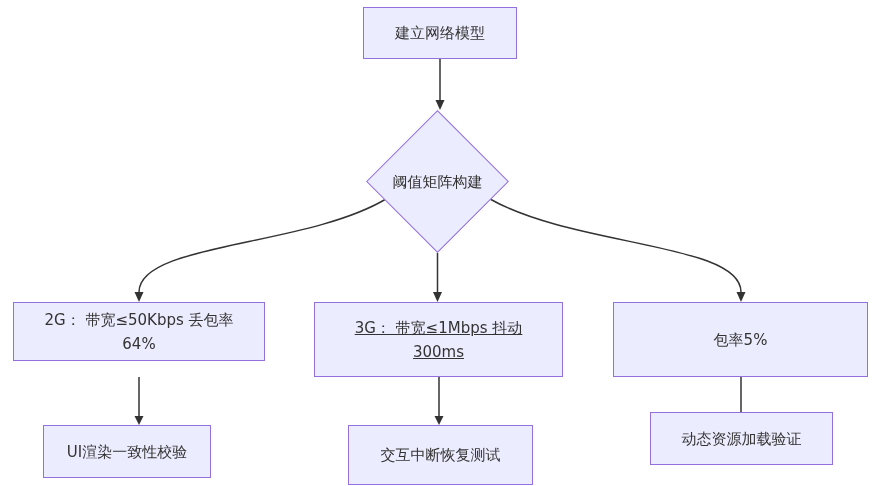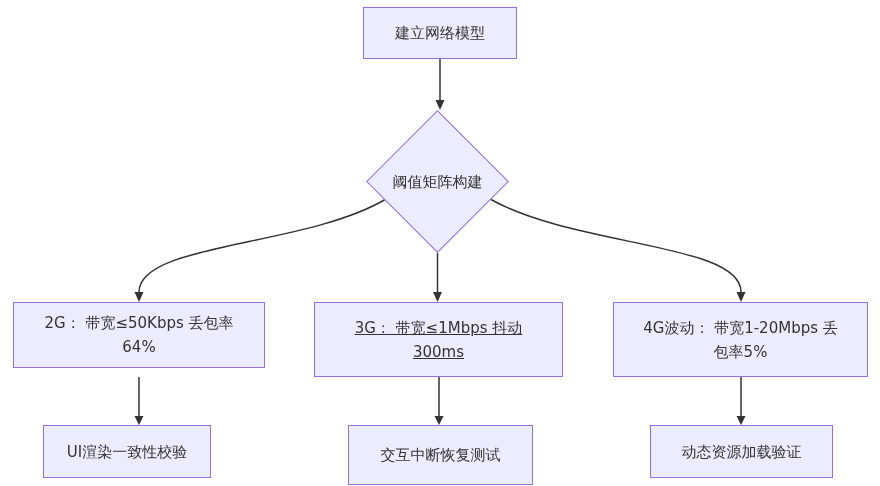--- a/index.html
+++ b/index.html
@@ -26,26 +26,26 @@
     position:absolute;z-index:2;
     display:flex;flex-direction:column;align-items:center;justify-content:center;
     text-align:center;
     background:var(--node-fill);
     border:1px solid var(--node-stroke);
     box-sizing:border-box;
     font-size:15px;line-height:24px;
   }
   .node span{display:block;}
   #n-start{left:363px;top:7px;width:154px;height:52px;}
-  #n-2g{left:13px;top:302px;width:252px;height:66px;}
+  #n-2g{left:13px;top:302px;width:252px;height:59px;}
   #n-3g{left:314px;top:302px;width:249px;height:75px;text-decoration:underline;}
   #n-4g{left:613px;top:302px;width:255px;height:75px;}
   #n-ui{left:43px;top:425px;width:168px;height:53px;}
   #n-interact{left:348px;top:425px;width:185px;height:60px;}
-  #n-dynamic{left:650px;top:425px;width:183px;height:53px;}
+  #n-dynamic{left:650px;top:412px;width:183px;height:53px;}
   .diamond-wrap{
     position:absolute;z-index:2;
     left:387px;top:131px;width:101px;height:101px;
   }
   .diamond-shape{
     position:absolute;left:0;top:0;right:0;bottom:0;
     transform:rotate(45deg);
     background:var(--node-fill);
     border:1px solid var(--node-stroke);
     box-sizing:border-box;
@@ -98,21 +98,20 @@
     <span>2G：  带宽≤50Kbps 丢包率</span>
     <span>64%</span>
   </div>
 
   <div class="node" id="n-3g">
     <span>3G：  带宽≤1Mbps 抖动</span>
     <span>300ms</span>
   </div>
 
   <div class="node" id="n-4g">
-    <span>4G波动：  带宽1-20Mbps 丢</span>
     <span>包率5%</span>
   </div>
 
   <div class="node" id="n-ui">
     <span>UI渲染一致性校验</span>
   </div>
 
   <div class="node" id="n-interact">
     <span>交互中断恢复测试</span>
   </div>

